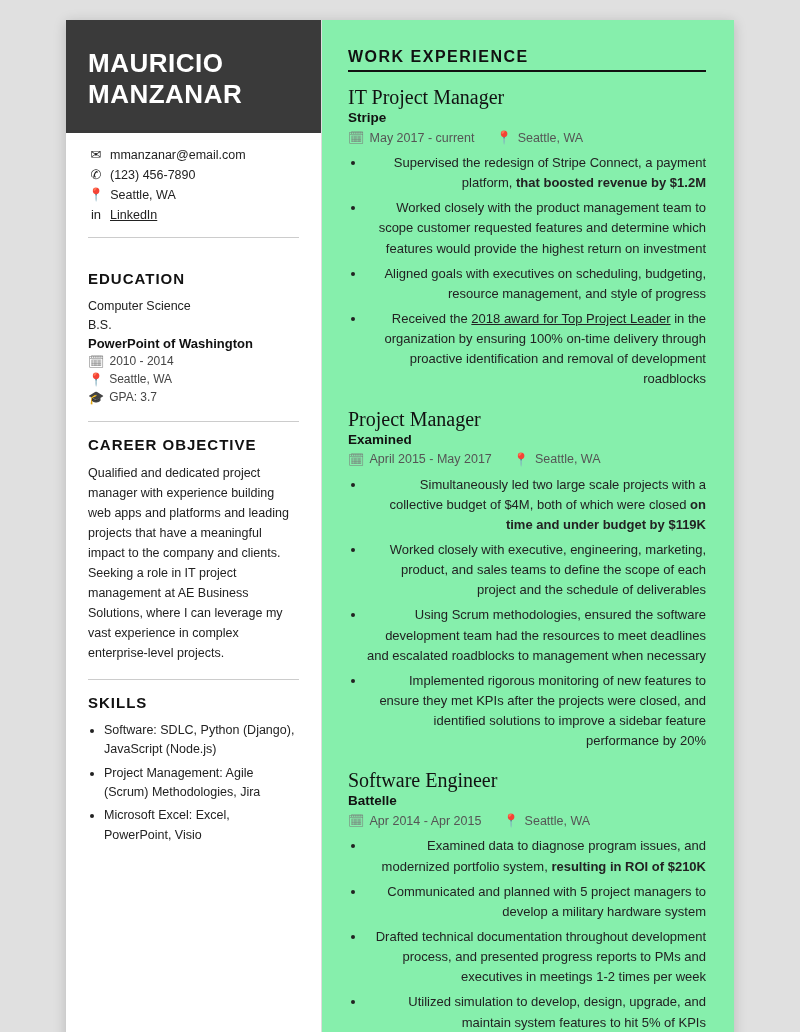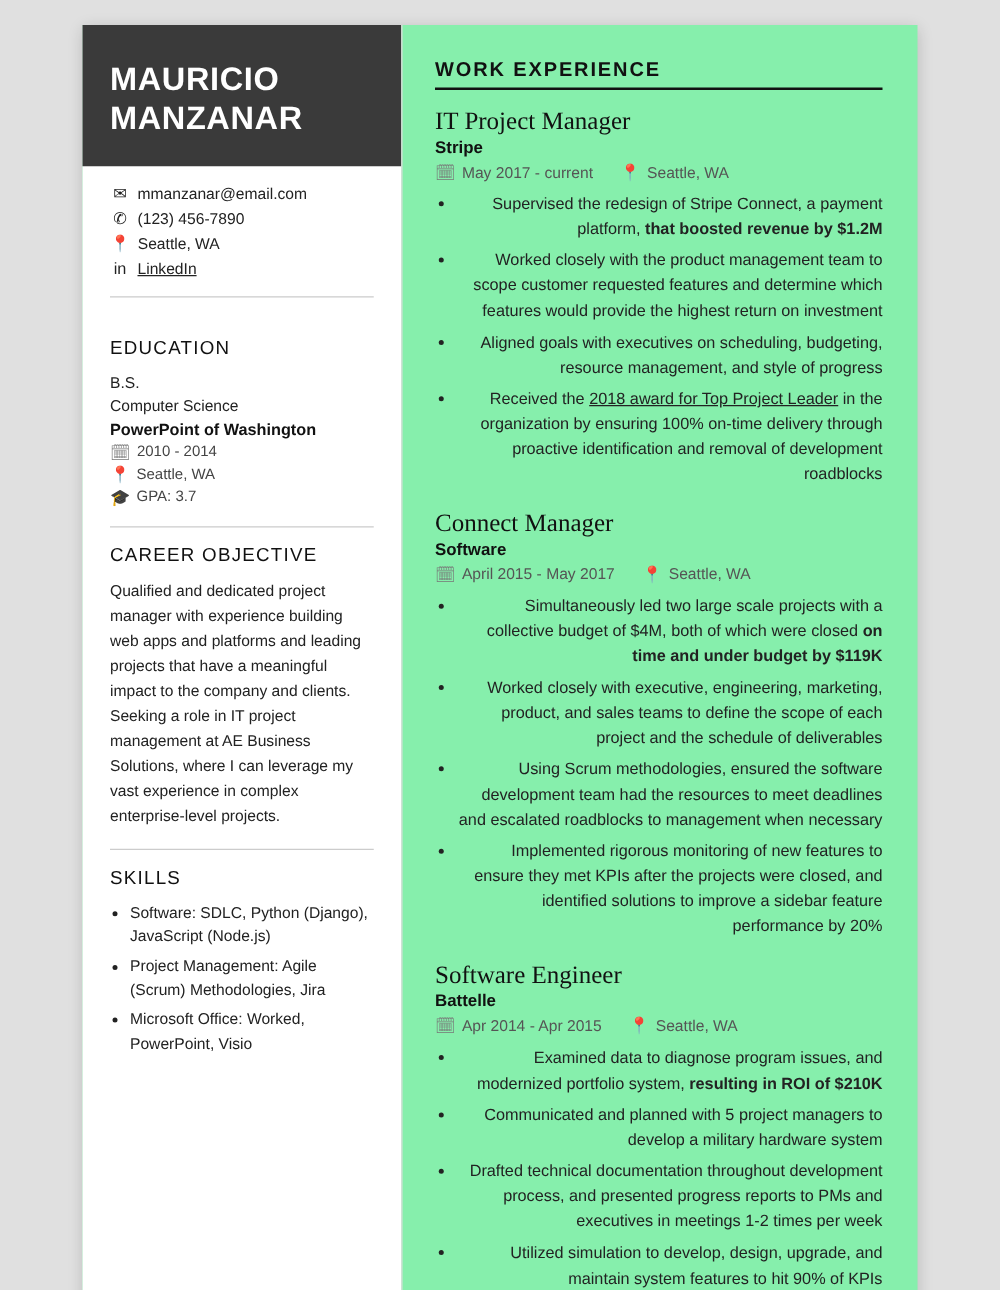--- a/index.html
+++ b/index.html
@@ -66,21 +66,21 @@
       text-align: center;
     }
     .sidebar-divider {
       border: none;
       border-top: 1.5px solid #ccc;
       margin: 10px 22px 14px 22px;
     }
     .section-title-sidebar {
       font-family: Arial, sans-serif;
       font-size: 15px;
-      font-weight: normal;
+      font-weight: bold;
       text-transform: uppercase;
       letter-spacing: 1px;
       margin-bottom: 10px;
       color: #111;
     }
     .edu-degree {
       font-size: 12.5px;
       color: #222;
       font-family: Arial, sans-serif;
       line-height: 1.5;
@@ -227,22 +227,22 @@
           <span class="contact-icon">in</span>
           <a href="#">LinkedIn</a>
         </li>
       </ul>
     </div>
     <hr class="sidebar-divider">
     <div class="sidebar-content">
 
       <div class="sidebar-section">
         <div class="section-title-sidebar">EDUCATION</div>
+        <div class="edu-degree">Computer Science</div>
         <div class="edu-degree">B.S.</div>
-        <div class="edu-degree">Computer Science</div>
         <div class="edu-school">PowerPoint of Washington</div>
         <div class="edu-meta">
           <span class="meta-icon">🗓</span>
           <span>2010 - 2014</span>
         </div>
         <div class="edu-meta">
           <span class="meta-icon">📍</span>
           <span>Seattle, WA</span>
         </div>
         <div class="edu-meta">
@@ -256,21 +256,21 @@
         <div class="section-title-sidebar">CAREER OBJECTIVE</div>
         <p class="career-objective-text">Qualified and dedicated project manager with experience building web apps and platforms and leading projects that have a meaningful impact to the company and clients. Seeking a role in IT project management at AE Business Solutions, where I can leverage my vast experience in complex enterprise-level projects.</p>
       </div>
       <hr class="sidebar-divider" style="margin-left:0;margin-right:0;">
 
       <div class="sidebar-section">
         <div class="section-title-sidebar">SKILLS</div>
         <ul class="skills-list">
           <li>Software: SDLC, Python (Django), JavaScript (Node.js)</li>
           <li>Project Management: Agile (Scrum) Methodologies, Jira</li>
-          <li>Microsoft Office: Worked, PowerPoint, Visio</li>
+          <li>Microsoft Excel: Excel, PowerPoint, Visio</li>
         </ul>
       </div>
     </div>
   </div>
 
   <div class="main">
     <div class="main-section-title">WORK EXPERIENCE</div>
 
     <div class="job-block">
       <div class="job-title">IT Project Manager</div>
@@ -287,22 +287,22 @@
       </div>
       <ul class="job-bullets">
         <li>Supervised the redesign of Stripe Connect, a payment platform, <span class="bold-highlight">that boosted revenue by $1.2M</span></li>
         <li>Worked closely with the product management team to scope customer requested features and determine which features would provide the highest return on investment</li>
         <li>Aligned goals with executives on scheduling, budgeting, resource management, and style of progress</li>
         <li>Received the <span class="underline-highlight">2018 award for Top Project Leader</span> in the organization by ensuring 100% on-time delivery through proactive identification and removal of development roadblocks</li>
       </ul>
     </div>
 
     <div class="job-block">
-      <div class="job-title">Connect Manager</div>
-      <div class="job-company">Software</div>
+      <div class="job-title">Project Manager</div>
+      <div class="job-company">Examined</div>
       <div class="job-meta">
         <div class="job-meta-item">
           <span class="meta-icon">🗓</span>
           <span>April 2015 - May 2017</span>
         </div>
         <div class="job-meta-item">
           <span class="meta-icon">📍</span>
           <span>Seattle, WA</span>
         </div>
       </div>
@@ -324,17 +324,17 @@
         </div>
         <div class="job-meta-item">
           <span class="meta-icon">📍</span>
           <span>Seattle, WA</span>
         </div>
       </div>
       <ul class="job-bullets">
         <li>Examined data to diagnose program issues, and modernized portfolio system, <span class="bold-highlight">resulting in ROI of $210K</span></li>
         <li>Communicated and planned with 5 project managers to develop a military hardware system</li>
         <li>Drafted technical documentation throughout development process, and presented progress reports to PMs and executives in meetings 1-2 times per week</li>
-        <li>Utilized simulation to develop, design, upgrade, and maintain system features to hit 90% of KPIs</li>
+        <li>Utilized simulation to develop, design, upgrade, and maintain system features to hit 5% of KPIs</li>
       </ul>
     </div>
   </div>
 </div>
 
 </body></html>

